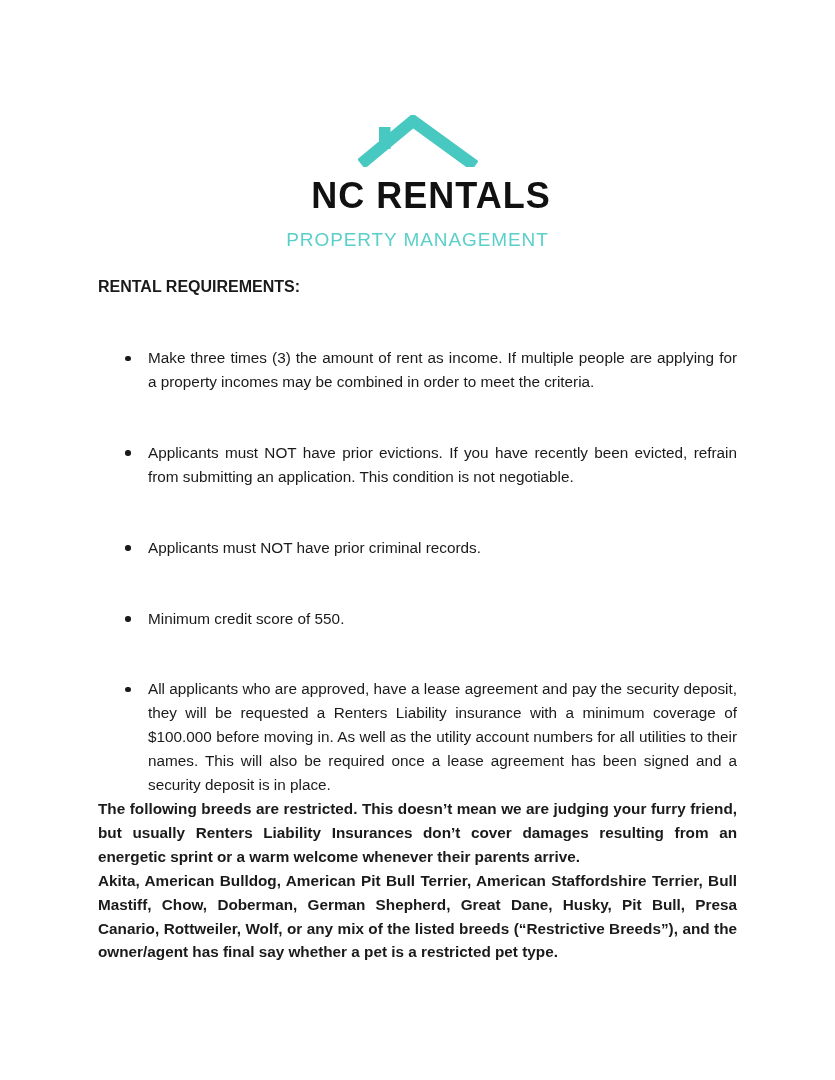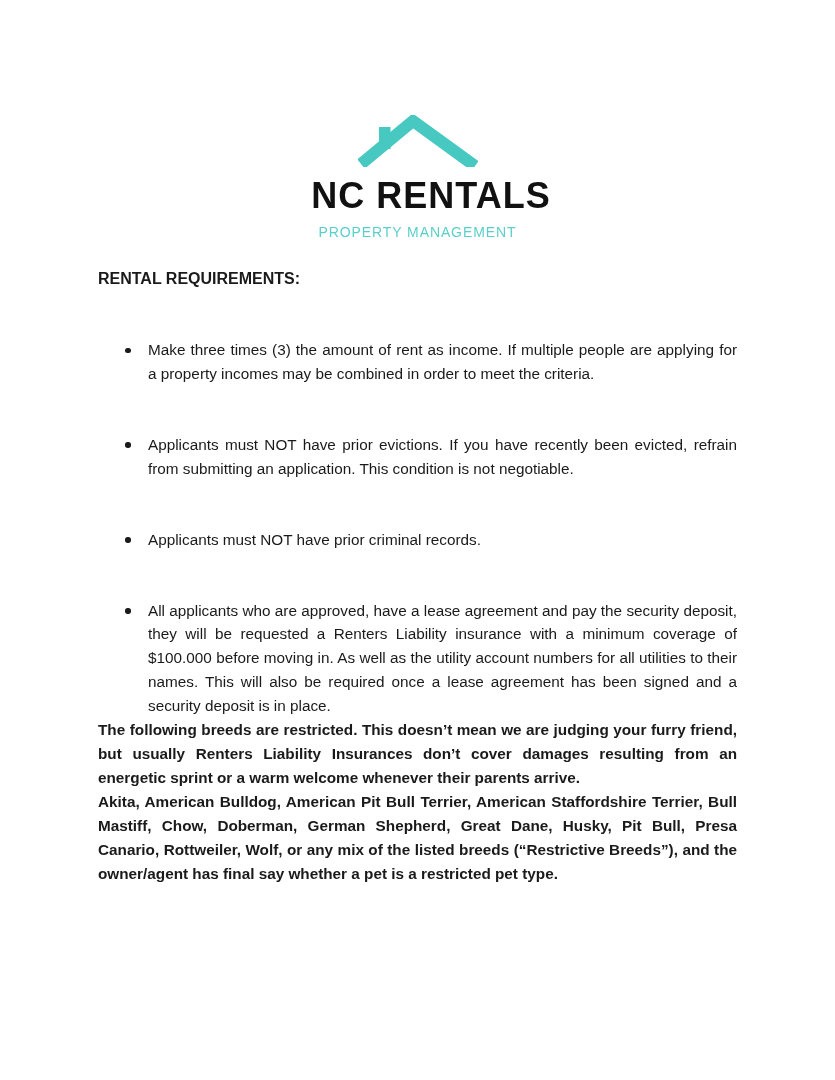--- a/index.html
+++ b/index.html
@@ -19,22 +19,22 @@
   .logo-name {
     margin-top: 10px;
     font-size: 36px;
     line-height: 38px;
     font-weight: bold;
     letter-spacing: 1px;
     color: var(--logo-text, #111);
     padding-left: 27px;
   }
   .logo-sub {
-    margin-top: 8px;
-    font-size: 14px;
+    margin-top: 16px;
+    font-size: 19px;
     line-height: 18px;
     letter-spacing: 0.9px;
     color: var(--accent-light, #5bcfca);
   }
   .content {
     width: 639px;
     margin: 0 auto;
     font-size: 15.3px;
     line-height: 23.9px;
   }
@@ -86,20 +86,21 @@
   </header>
 
   <main class="content">
 
     <h1>RENTAL REQUIREMENTS:</h1>
 
     <ul class="req-list">
       <li>Make three times (3) the amount of rent as income. If multiple people are applying for a property incomes may be combined in order to meet the criteria.</li>
       <li>Applicants must NOT have prior evictions. If you have recently been evicted, refrain from submitting an application. This condition is not negotiable.</li>
       <li>Applicants must NOT have prior criminal records.</li>
+      <li>Minimum credit score of 550.</li>
       <li>All applicants who are approved, have a lease agreement and pay the security deposit, they will be requested a Renters Liability insurance with a minimum coverage of $100.000 before moving in. As well as the utility account numbers for all utilities to their names. This will also be required once a lease agreement has been signed and a security deposit is in place.</li>
     </ul>
 
     <p>The following breeds are restricted. This doesn’t mean we are judging your furry friend, but usually Renters Liability Insurances don’t cover damages resulting from an energetic sprint or a warm welcome whenever their parents arrive.</p>
     <p>Akita, American Bulldog, American Pit Bull Terrier, American Staffordshire Terrier, Bull Mastiff, Chow, Doberman, German Shepherd, Great Dane, Husky, Pit Bull, Presa Canario, Rottweiler, Wolf, or any mix of the listed breeds (“Restrictive Breeds”), and the owner/agent has final say whether a pet is a restricted pet type.</p>
 
 
   </main>
 </div>
 

